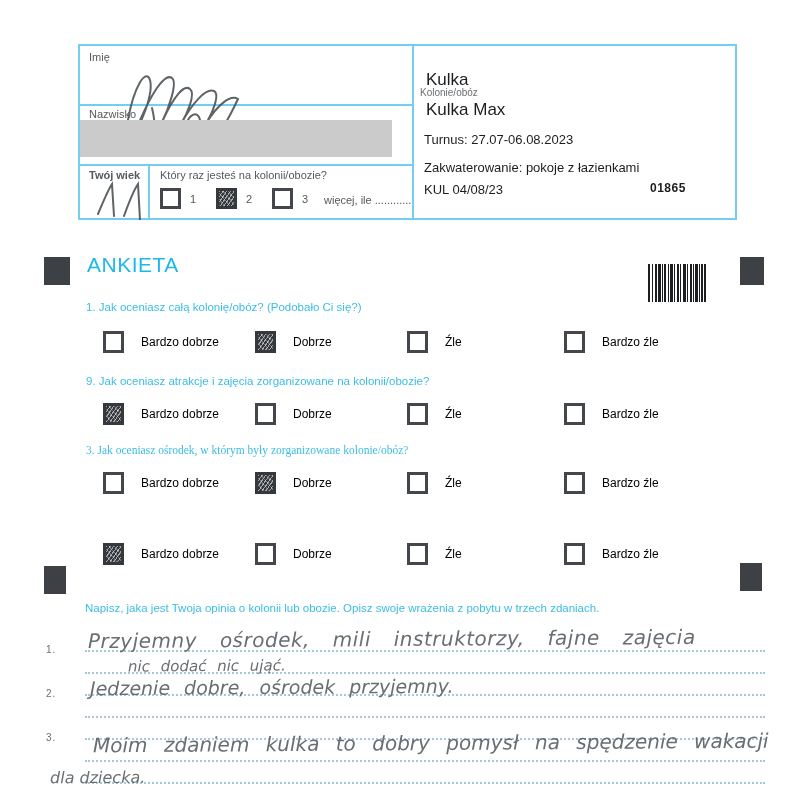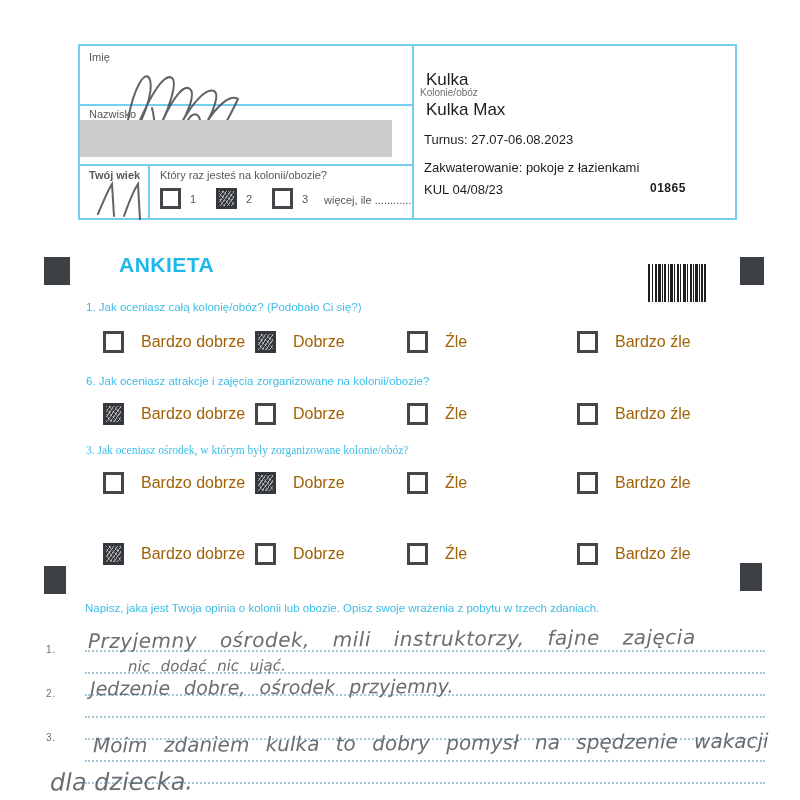--- a/index.html
+++ b/index.html
@@ -20,44 +20,44 @@
 
   
   .cb{display:inline-block;width:21px;height:22px;box-sizing:border-box;
       border:3px solid #43474c;background:#fff;vertical-align:middle;}
   .cb.small{width:21px;height:21px;}
   .cb.checked{border-color:#35383d;background-color:#34373c;
       background-image:
         repeating-linear-gradient(125deg, rgba(255,255,255,.55) 0 1px, transparent 1px 3px),
         repeating-linear-gradient(50deg, rgba(255,255,255,.28) 0 1px, transparent 1px 4px);}
   .opt{position:absolute;display:flex;align-items:center;gap:17px;}
-  .opt-label{font-size:16px;color:#a16207;}
-  .o0{left:103px}.o1{left:255px}.o2{left:407px}.o3{left:577px}
-
-  
-  .title{position:absolute;left:87px;top:253px;font-size:21px;font-weight:bold;
-         color:#1fb8e8;letter-spacing:.5px;margin-left:32px;}
+  .opt-label{font-size:12px;color:#000000;}
+  .o0{left:103px}.o1{left:255px}.o2{left:407px}.o3{left:564px}
+
+  
+  .title{position:absolute;left:87px;top:253px;font-size:21px;font-weight:normal;
+         color:#1fb8e8;letter-spacing:.5px;}
   .question{position:absolute;left:86px;font-size:11.5px;color:#3cbde5;}
   .corner{position:absolute;background:#3d4045;}
   .barcode{position:absolute;left:648px;top:264px;width:58px;height:38px;}
   .prompt{position:absolute;left:85px;top:602px;font-size:11.5px;color:#3cbde5;}
 
   
   .dotline{position:absolute;left:85px;width:680px;height:0;
            border-bottom:2px dotted #a6cbd8;}
   .linenum{position:absolute;left:46px;font-size:10px;color:#6a6f73;letter-spacing:1px;}
 
   
   .hw{position:absolute;font-family:"DejaVu Sans",sans-serif;font-style:italic;
       color:#5c6267;white-space:nowrap;transform:rotate(-.4deg);opacity:.92;}
   .hw1{left:88px;top:627px;font-size:20px;word-spacing:16px;letter-spacing:.5px;}
   .hw1b{left:128px;top:657px;font-size:15px;word-spacing:6px;}
   .hw2{left:90px;top:676px;font-size:19px;word-spacing:8px;}
   .hw3{left:93px;top:731px;font-size:20px;word-spacing:10px;}
-  .hw3b{left:50px;top:768px;font-size:24px;}
+  .hw3b{left:50px;top:768px;font-size:16px;}
   .scribble{stroke:#4c5257;stroke-width:2;fill:none;stroke-linecap:round;opacity:.9;}
 </style>
 </head>
 <body>
 
 <div class="page">
 
   <div class="topform">
 
     <div class="tf-line" style="left:0;top:58px;width:332px;height:2px;"></div>
@@ -147,21 +147,21 @@
   </div>
   <div class="opt o2" style="top:331px;">
     <span class="cb"></span>
     <span class="opt-label">Źle</span>
   </div>
   <div class="opt o3" style="top:331px;">
     <span class="cb"></span>
     <span class="opt-label">Bardzo źle</span>
   </div>
 
-  <div class="question" style="top:375px;">6. Jak oceniasz atrakcje i zajęcia zorganizowane na kolonii/obozie?</div>
+  <div class="question" style="top:375px;">9. Jak oceniasz atrakcje i zajęcia zorganizowane na kolonii/obozie?</div>
   <div class="opt o0" style="top:403px;">
     <span class="cb checked"></span>
     <span class="opt-label">Bardzo dobrze</span>
   </div>
   <div class="opt o1" style="top:403px;">
     <span class="cb"></span>
     <span class="opt-label">Dobrze</span>
   </div>
   <div class="opt o2" style="top:403px;">
     <span class="cb"></span>

